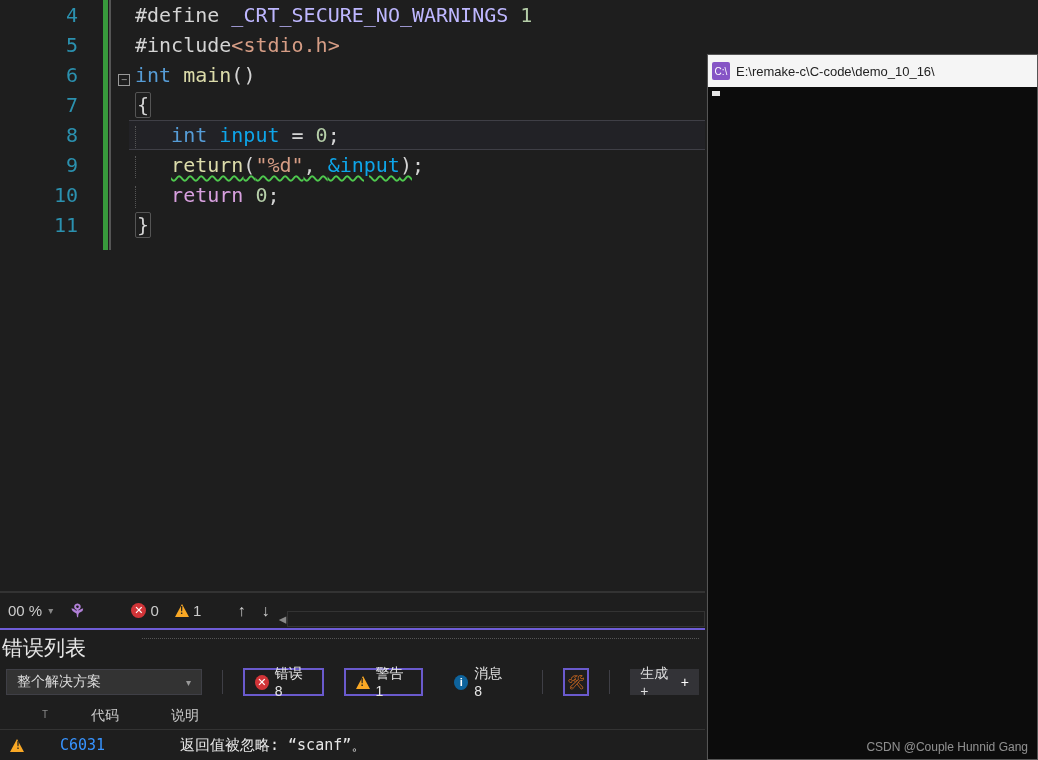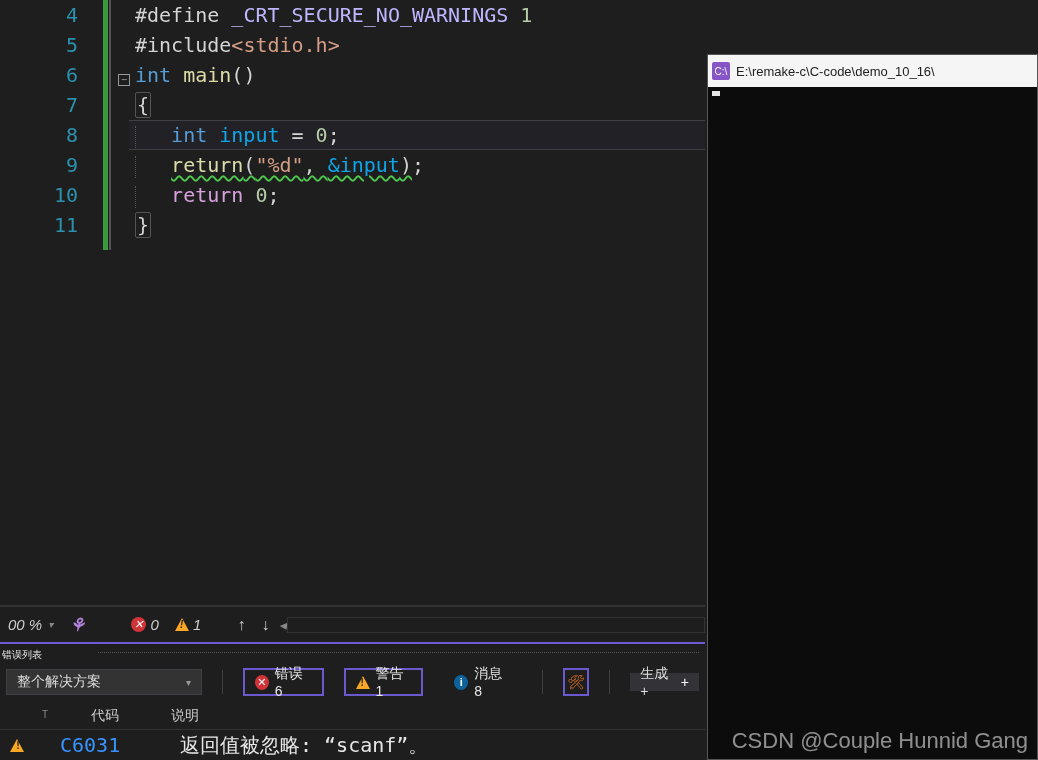--- a/index.html
+++ b/index.html
@@ -22,66 +22,66 @@
   .c-type { color:#569cd6; }
   .c-id2 { color:#0ea5e9; }
   .c-fn { color:#dcdcaa; }
   .c-num { color:#b5cea8; }
   .c-punc { color:#d4d4d4; }
   .c-keyword { color:#d8a0df; }
   .squiggle { text-decoration: underline wavy #4ec94e 1.5px; text-underline-offset: 3px;}
   .brace-hl { border:1px solid #555; padding:0 1px; border-radius:2px; }
 
   
-  .status-row { height: 36px; border-top: 1px solid #333; background:#1e1e1e; display:flex; align-items:center; font-size:15px; font-family:"Segoe UI","Microsoft YaHei",sans-serif; color:#ccc;font-style:italic; }
+  .status-row { height: 36px; border-top: 1px solid #333; background:#1e1e1e; display:flex; align-items:flex-end; font-size:15px; font-family:"Segoe UI","Microsoft YaHei",sans-serif; color:#ccc; }
   .status-row .seg { display:flex; align-items:center; height:100%; padding:0 8px; }
   .status-row .drop::after { content:"▾"; font-size:10px; margin-left:6px; color:#888;}
   .icon-red-x { width:15px; height:15px; border-radius:50%; background:#d13438; display:inline-flex; align-items:center; justify-content:center; color:#fff; font-size:11px; line-height:15px;}
   .icon-yellow-tri { width:0; height:0; border-left:7px solid transparent; border-right:7px solid transparent; border-bottom:13px solid #f9a825; display:inline-block; position:relative;}
   .icon-yellow-tri::after { content:"!"; position:absolute; left:-2px; top:1px; font-size:10px; color:#222; font-weight:bold;}
   .icon-arrow { color:#ccc; font-size:16px; }
   .hscroll { flex:1; display:flex; align-items:center; }
   .hscroll .sl { width:10px; text-align:center; color:#888;}
   .hscroll .track { flex:1; height:16px; background:#1e1e1e; border:1px solid #333;}
   .co-icon { color:#b180d7; font-size:18px; font-weight:bold; }
 
   
-  .panel-hdr { background:#1e1e1e; padding:4px 6px 0 2px; font-size:10px; font-family:"Microsoft YaHei","Segoe UI",sans-serif; color:#e6e6e6;}
+  .panel-hdr { background:#1e1e1e; padding:4px 6px 0 2px; font-size:21px; font-family:"Microsoft YaHei","Segoe UI",sans-serif; color:#e6e6e6;}
   .panel-dots { border-top:1px dotted #555; margin:4px 0 0 56px; height:6px;}
   .filter-row { display:flex; align-items:center; gap:20px; padding:6px 6px; font-family:"Microsoft YaHei","Segoe UI",sans-serif; font-size:14px; }
   .combo { background:#333; color:#ddd; height:26px; display:flex; align-items:center; padding:0 10px; min-width:196px; border:1px solid #3f3f46;}
   .combo::after { content:"▾"; margin-left:auto; font-size:10px; color:#999;}
   .pill { height:28px; display:flex; align-items:center; gap:6px; padding:0 10px; border:1px solid transparent; color:#e6e6e6; }
   .pill.selected { border:2px solid #6a5acd; }
   .pill .icon-info { width:15px; height:15px; border-radius:50%; background:#0e639c; color:#fff; display:inline-flex; align-items:center; justify-content:center; font-size:11px; font-weight:bold;}
   .vdiv { width:1px; height:24px; background:#3f3f46; }
   .filter-icon { width:28px; height:28px; border:2px solid #6a5acd; display:flex; align-items:center; justify-content:center; color:#e07020;}
-  .build-combo { background:#333337; color:#ddd; height:18px; display:flex; align-items:center; padding:0 10px; }
+  .build-combo { background:#333337; color:#ddd; height:26px; display:flex; align-items:center; padding:0 10px; }
   .build-combo::after { content:" +"; color:#fff; padding-left:4px;}
 
   
   .grid-hdr { display:flex; align-items:center; font-family:"Microsoft YaHei",sans-serif; font-size:14px; color:#ccc; border-bottom:1px solid #333; height:28px;}
   .grid-hdr .col-icon { width:34px; }
   .grid-hdr .col-x { width:22px; text-align:center; color:#888;}
   .grid-hdr .col-code { width:80px; padding-left:4px;margin-left:31px;}
   .grid-hdr .col-desc { flex:1; padding-left:4px;}
-  .grid-row { display:flex; align-items:center; font-family:"Microsoft YaHei",monospace; font-size:20px; color:#e6e6e6; height:30px;}
+  .grid-row { display:flex; align-items:center; font-family:"Microsoft YaHei",monospace; font-size:15px; color:#e6e6e6; height:30px;}
   .grid-row .col-icon { width:34px; display:flex; justify-content:center;}
   .grid-row .col-x { width:22px;}
   .grid-row .col-code { width:80px; padding-left:4px; color:#3794ff;}
   .grid-row .col-desc { flex:1; padding-left:4px;margin-left:40px;}
 
   
   .console-win { position:absolute; left:707px; top:54px; right:0; bottom:0; width:331px; height:706px; background:#0c0c0c; border:1px solid #555; box-shadow: 0 0 0 1px #202020; }
   .console-title { height:32px; background:#f5f5f5; display:flex; align-items:center; font-family:"Segoe UI","Microsoft YaHei",sans-serif; font-size:13px; color:#222; padding:0 4px; gap:6px;}
   .con-icon { width:18px; height:18px; background:#8655c6; color:#fff; font-size:10px; display:flex; align-items:center; justify-content:center; border-radius:2px; }
   .console-body { padding:4px; color:#e6e6e6; font-family:Consolas,monospace; font-size:15px;}
   .cursor-blk { display:inline-block; width:8px; height:5px; background:#e6e6e6; vertical-align: text-top;}
 
-  .watermark { position:absolute; right:10px; bottom:6px; font-family:"Segoe UI",sans-serif; color:rgba(230,230,230,0.6); font-size:22px; }
+  .watermark { position:absolute; right:10px; bottom:6px; font-family:"Segoe UI",sans-serif; color:rgba(230,230,230,0.6); font-size:12px; }
 </style>
 </head>
 <body>
 
 <div class="root">
   <div class="left-pane">
 
     <div class="code-area">
       <div class="row hl-full" style="top:120px;"></div>
       <div class="gutter code-lines">
@@ -134,21 +134,21 @@
         <span>错误列表</span>
         <div class="panel-dots" style="flex:1;"></div>
       </div>
       <div class="filter-row">
         <div class="combo">
             <span>整个解决方案</span>
           </div>
         <div class="vdiv"></div>
         <div class="pill selected">
             <span class="icon-red-x">✕</span>
-            <span>错误 6</span>
+            <span>错误 8</span>
           </div>
         <div class="pill selected">
             <span class="icon-yellow-tri"></span>
             <span>警告 1</span>
           </div>
         <div class="pill">
             <span class="icon-info">i</span>
             <span>消息 8</span>
           </div>
         <div class="vdiv"></div>

